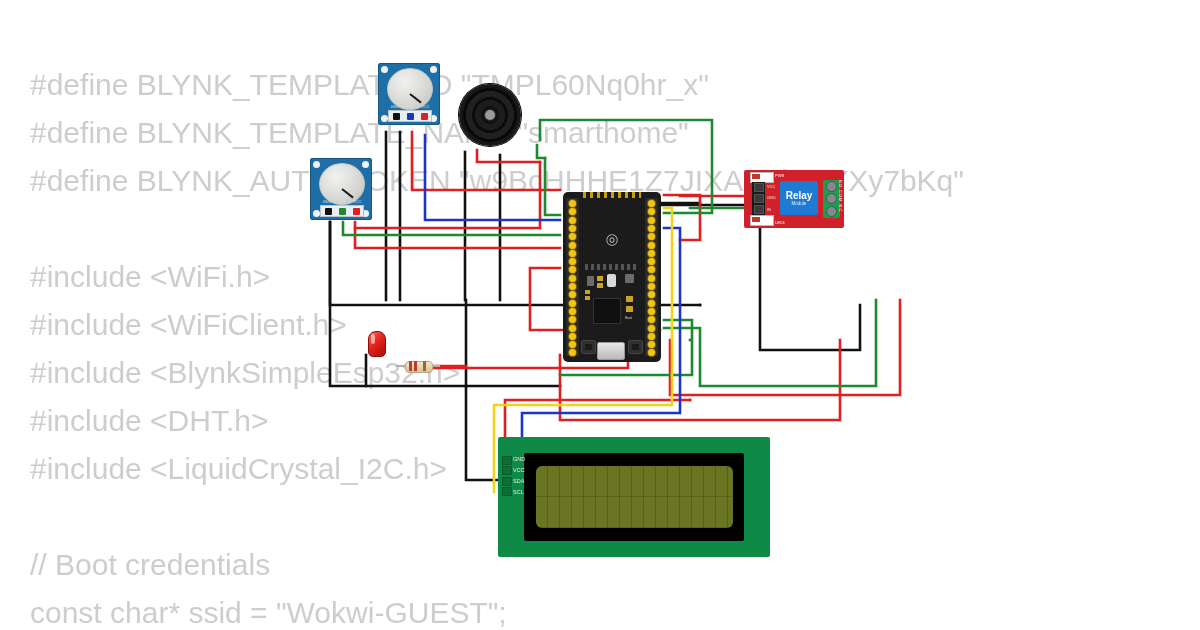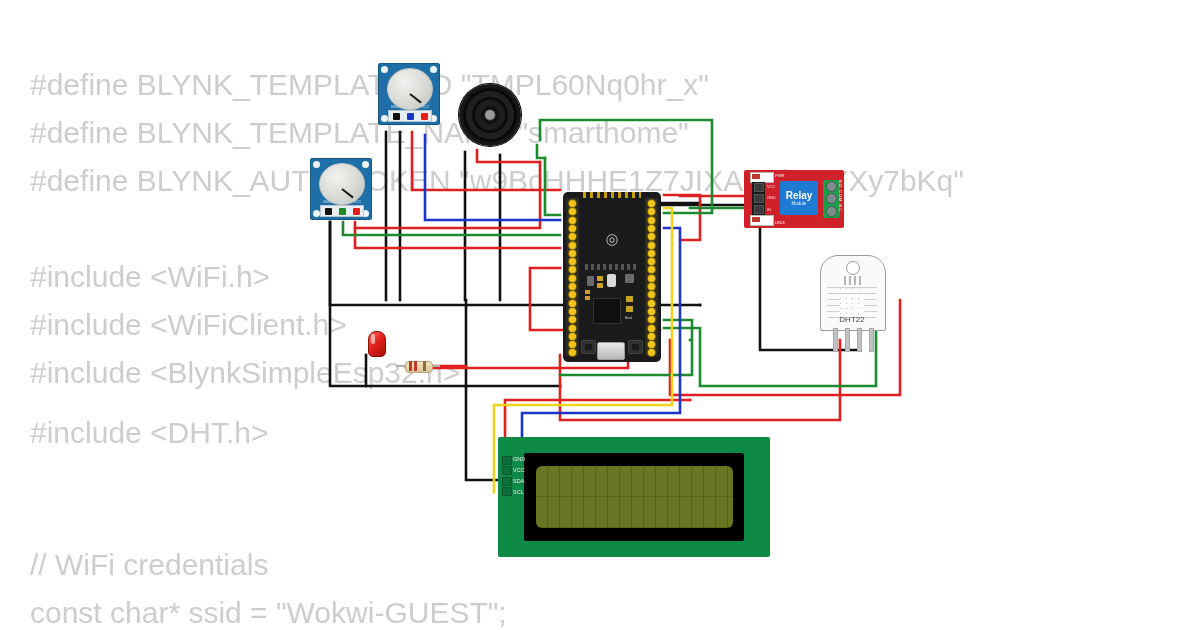--- a/index.html
+++ b/index.html
@@ -138,22 +138,23 @@
 
 <div id="stage">
 
   <div class="code-layer">
     <div class="code-line" style="top:70px">#define BLYNK_TEMPLATE_ID "TMPL60Nq0hr_x"</div>
     <div class="code-line" style="top:118px">#define BLYNK_TEMPLATE_NAME "smarthome"</div>
     <div class="code-line" style="top:166px">#define BLYNK_AUTH_TOKEN "w9BcHHHE1Z7JIXAC0l4OYXy7bKq"</div>
     <div class="code-line" style="top:310px">#include &lt;WiFiClient.h&gt;</div>
     <div class="code-line" style="top:262px">#include &lt;WiFi.h&gt;</div>
     <div class="code-line" style="top:358px">#include &lt;BlynkSimpleEsp32.h&gt;</div>
-    <div class="code-line" style="top:418px">#include &lt;DHT.h&gt;</div>
-    <div class="code-line" style="top:550px">// WiFi credentials</div>
+    <div class="code-line" style="top:406px">#include &lt;DHT.h&gt;</div>
+    <div class="code-line" style="top:454px">#include &lt;LiquidCrystal_I2C.h&gt;</div>
+    <div class="code-line" style="top:550px">// Boot credentials</div>
     <div class="code-line" style="top:598px">const char* ssid = "Wokwi-GUEST";</div>
   </div>
 
   <svg class="wires" width="1200" height="630" viewBox="0 0 1200 630">
     <g fill="none" stroke-width="2.6" stroke-linecap="square">
 
       <g stroke="#111111">
         <path d="M330 222 L330 305 L700 305"></path>
         <path d="M386 132 L386 300 L386 300"></path>
         <path d="M400 132 L400 300"></path>
@@ -337,33 +338,20 @@
       <small>Module</small>
     </span>
     <span class="scr">
         <i></i>
         <i></i>
         <i></i>
       </span>
     <span class="lab">NO  COM  NC</span>
   </div>
 
-  <div class="part dht" style="left:820px;top:255px">
-    <span class="body"></span>
-    <span class="hole"></span>
-    <span class="vent"></span>
-    <span class="grid">
-        <b></b>
-      </span>
-    <span class="name">DHT22</span>
-    <span class="leg" style="left:13px"></span>
-    <span class="leg" style="left:25px"></span>
-    <span class="leg" style="left:37px"></span>
-    <span class="leg" style="left:49px"></span>
-  </div>
 
   <div class="part lcd" style="left:498px;top:437px">
     <span class="bez">
       <i class="scr"></i>
     </span>
     <span class="hdr">
         <i></i>
         <i></i>
         <i></i>
         <i></i>

